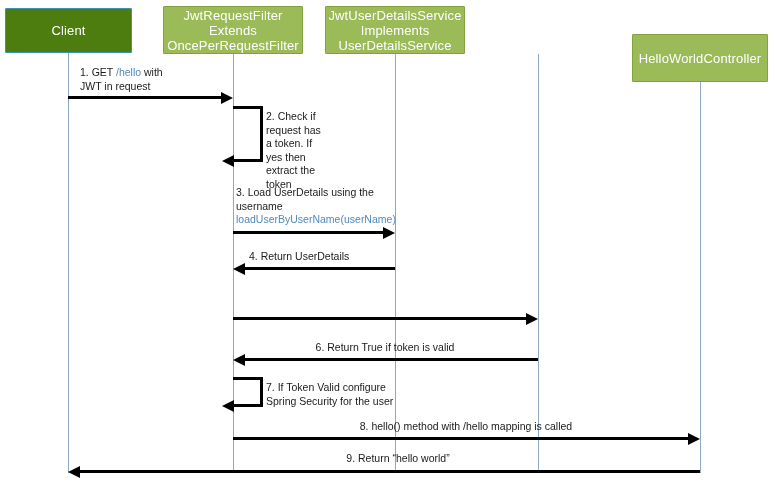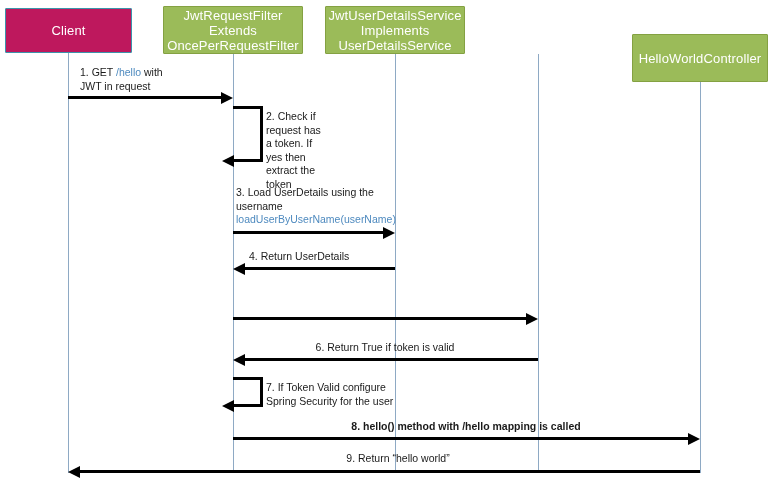--- a/index.html
+++ b/index.html
@@ -27,21 +27,21 @@
     align-items: center;
     justify-content: center;
     text-align: center;
     color: #ffffff;
     font-size: 13px;
     line-height: 15px;
     letter-spacing: 0.15px;
     border-radius: 1px;
   }
   .participant.client {
-    background: #be185d;
+    background: #4d7c0f;
     border: 1.2px solid #3c93ab;
   }
   .participant.service {
     background: #9BBB59;
     border: 1.2px solid #84a142;
   }
   .participant .plabel {
     display: block;
     width: 100%;
     white-space: pre-line;
@@ -197,21 +197,21 @@
 
   <div class="selfcall" style="left:233px; top:377px; width:30px; height:30px;">
     <div class="sc-top" style="top:0; width:30px;"></div>
     <div class="sc-right" style="left:27px; height:30px;"></div>
     <div class="sc-bottom" style="top:27px; width:30px;"></div>
     <div class="sc-arrow" style="top:22.5px;"></div>
   </div>
   <div class="msg-label" style="left:266px; top:381px; width:180px;">7. If Token Valid configure
 Spring Security for the user</div>
 
-  <div class="msg-label centered" style="left:236px; top:420px; width:460px;font-weight:bold;">8. hello()  method with /hello mapping is called</div>
+  <div class="msg-label centered" style="left:236px; top:420px; width:460px;">8. hello()  method with /hello mapping is called</div>
   <div class="msg" style="left:233px; top:437px; width:467px;">
     <div class="line" style="width:457px;"></div>
     <div class="arrowhead right" style="left:455px;"></div>
   </div>
 
   <div class="msg-label centered" style="left:243px; top:452px; width:310px;">9. Return “hello world”</div>
   <div class="msg" style="left:68px; top:470px; width:632px;">
     <div class="line" style="left:10px; width:622px;"></div>
     <div class="arrowhead left" style="left:0px;"></div>
   </div>

